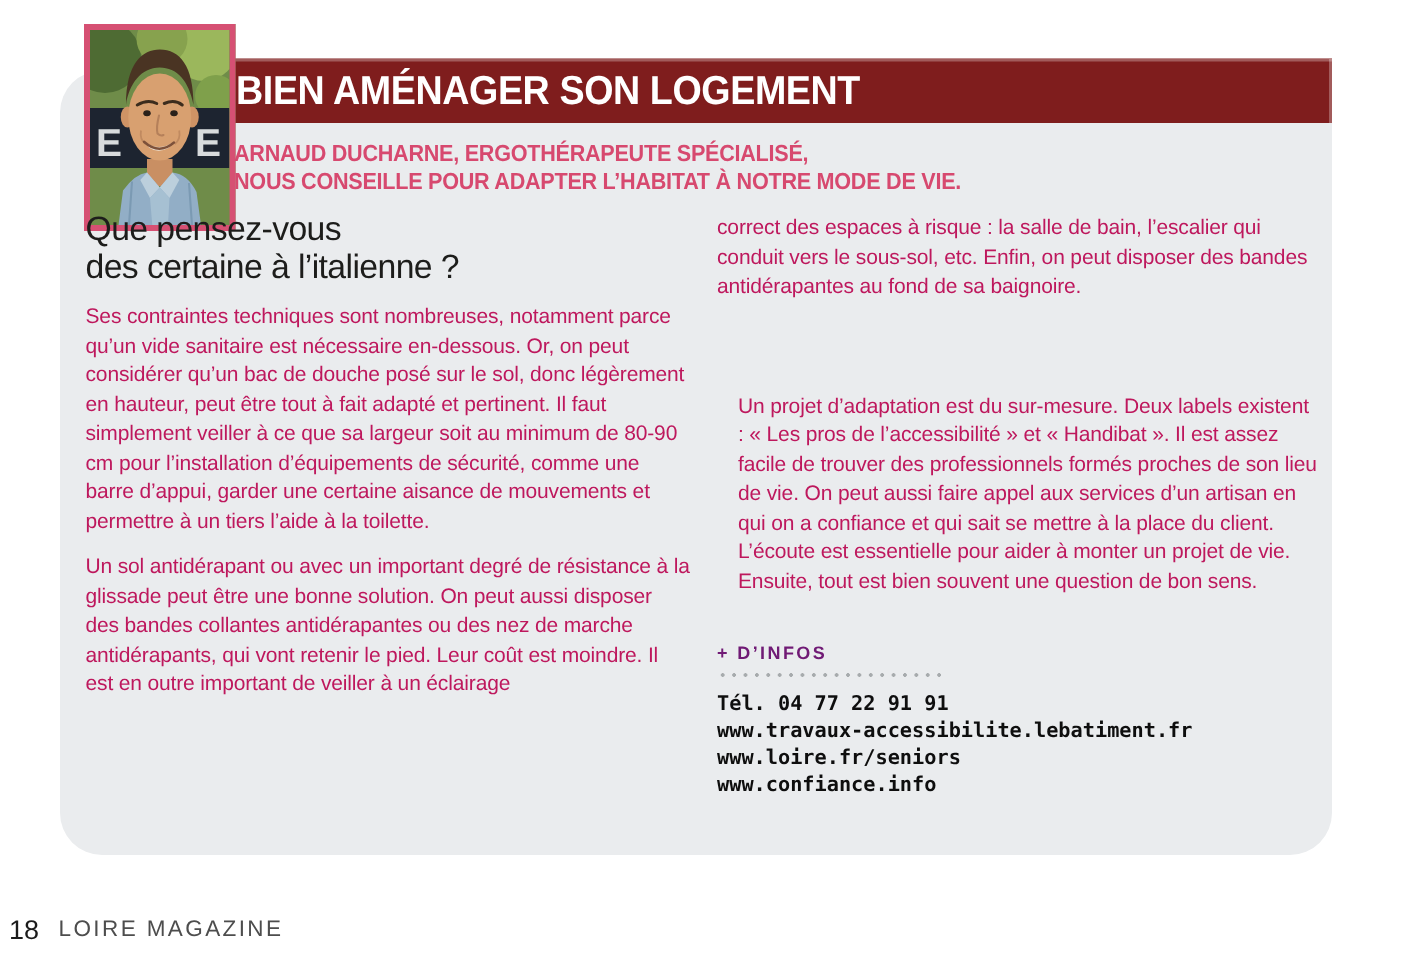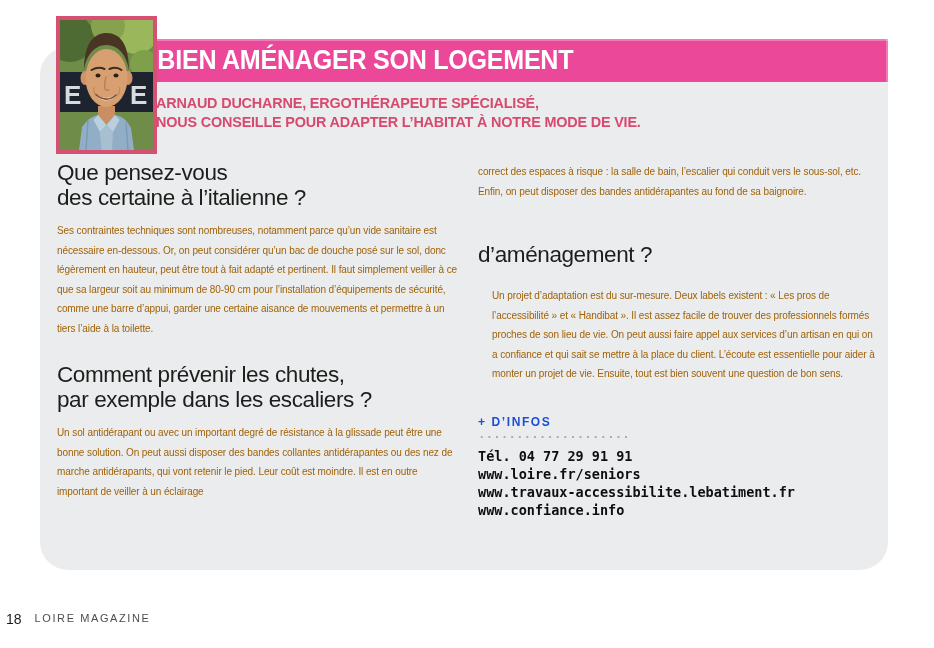--- a/index.html
+++ b/index.html
@@ -7,71 +7,71 @@
     width:934px;height:648px;position:relative;overflow:hidden;
     background:#ffffff;
     font-family:"Liberation Sans", sans-serif;
   }
   .card{
     position:absolute;left:40px;top:47px;width:848px;height:523px;
     background:#eaecee;border-radius:28px;
   }
   .banner{
     position:absolute;left:149px;top:39px;width:739px;height:43px;
-    background:#ec4899;
+    background:#7f1d1d;
     box-shadow:inset 0 2px 0 rgba(255,255,255,.28), inset -2px 0 0 rgba(255,255,255,.28);
   }
   .banner h1{
     margin:0;padding:0 0 0 9px;color:#ffffff;
     font-size:27px;font-weight:bold;line-height:43px;letter-spacing:-.3px;
     transform:scaleX(.93);transform-origin:left center;white-space:nowrap;
   }
   .photo{
     position:absolute;left:56px;top:16px;width:93px;height:130px;
     border:4px solid #d65073;background:#6f8c49;overflow:hidden;box-sizing:content-box;
   }
   .photo svg{display:block;}
   .subtitle{
     position:absolute;left:156px;top:93px;
     color:#d7496f;font-weight:bold;font-size:15.5px;line-height:19px;
     transform:scaleX(.93);transform-origin:left top;white-space:nowrap;letter-spacing:-.2px;
   }
-  .col{position:absolute;top:160px;}
+  .col{position:absolute;top:140px;}
   .col-left{left:57px;width:403px;}
   .col-right{left:478px;width:402px;}
   h2.question{
     margin:0;color:#1d1d1b;font-weight:400;
     font-size:22.5px;line-height:25px;letter-spacing:-.4px;
   }
   h2.q2{margin-top:24px;}
   h2.q3{margin-top:16px;}
   p.body{
-    margin:11px 0 0 0;color:#a16207;
-    font-size:10px;line-height:19.5px;letter-spacing:-.1px;
+    margin:11px 0 0 0;color:#be185d;
+    font-size:14px;line-height:19.5px;letter-spacing:-.1px;
   }
   p.first{margin-top:2px;}
   p.q3body{margin-top:19px;margin-left:14px;}
   .infos{margin-top:31px;}
   .infos-label{
-    color:#1d4ed8;font-weight:bold;font-size:12px;letter-spacing:1.6px;
+    color:#701a75;font-weight:bold;font-size:12px;letter-spacing:1.6px;
   }
   .dots{
     margin-top:6px;width:152px;height:4px;
     background-image:radial-gradient(circle, #a7abad 1.2px, transparent 1.4px);
     background-size:7.6px 4px;background-repeat:repeat-x;
   }
   .contact{
     font-family:"DejaVu Sans Mono", monospace;font-weight:bold;
     color:#0e0e0e;font-size:13.5px;line-height:18px;
   }
   .contact-first{margin-top:8px;}
   .footer{position:absolute;left:6px;top:610px;}
-  .pagenum{color:#1b1b1b;font-size:14px;}
+  .pagenum{color:#1b1b1b;font-size:18px;}
   .magname{
-    color:#4d4d4d;font-size:11px;letter-spacing:1.6px;margin-left:13px;
+    color:#4d4d4d;font-size:15px;letter-spacing:1.6px;margin-left:13px;
     vertical-align:2px;
   }
 </style>
 </head>
 <body>
 
 <div class="page">
 
   <div class="card"></div>
 
@@ -116,42 +116,37 @@
     <div>NOUS CONSEILLE POUR ADAPTER L’HABITAT À NOTRE MODE DE VIE.</div>
   </div>
 
   <div class="col col-left">
     <h2 class="question">
       <span>Que pensez-vous</span><br>
       <span>des certaine à l’italienne ?</span>
     </h2>
     <p class="body">Ses contraintes techniques sont nombreuses, notamment parce qu’un vide sanitaire est nécessaire en-dessous. Or, on peut considérer qu’un bac de douche posé sur le sol, donc légèrement en hauteur, peut être tout à fait adapté et pertinent. Il faut simplement veiller à ce que sa largeur soit au minimum de 80-90 cm pour l’installation d’équipements de sécurité, comme une barre d’appui, garder une certaine aisance de mouvements et permettre à un tiers l’aide à la toilette.</p>
 
-    <h2 class="question q2">
-      <span>Comment prévenir les chutes,</span><br>
-      <span>par exemple dans les escaliers ?</span>
-    </h2>
     <p class="body">Un sol antidérapant ou avec un important degré de résistance à la glissade peut être une bonne solution. On peut aussi disposer des bandes collantes antidérapantes ou des nez de marche antidérapants, qui vont retenir le pied. Leur coût est moindre. Il est en outre important de veiller à un éclairage</p>
   </div>
 
   <div class="col col-right">
     <p class="body first">correct des espaces à risque : la salle de bain, l’escalier qui conduit vers le sous-sol, etc. Enfin, on peut disposer des bandes antidérapantes au fond de sa baignoire.</p>
 
     <h2 class="question q3">
       <br>
-      <span>d’aménagement ?</span>
     </h2>
     <p class="body q3body">Un projet d’adaptation est du sur-mesure. Deux labels existent : « Les pros de l’accessibilité » et « Handibat ». Il est assez facile de trouver des professionnels formés proches de son lieu de vie. On peut aussi faire appel aux services d’un artisan en qui on a confiance et qui sait se mettre à la place du client. L’écoute est essentielle pour aider à monter un projet de vie. Ensuite, tout est bien souvent une question de bon sens.</p>
 
     <div class="infos">
       <div class="infos-label">+ D’INFOS</div>
       <div class="dots"></div>
-      <div class="contact contact-first">Tél. 04 77 29 91 91</div>
+      <div class="contact contact-first">Tél. 04 77 22 91 91</div>
+      <div class="contact">www.travaux-accessibilite.lebatiment.fr</div>
       <div class="contact">www.loire.fr/seniors</div>
-      <div class="contact">www.travaux-accessibilite.lebatiment.fr</div>
       <div class="contact">www.confiance.info</div>
     </div>
   </div>
 
   <div class="footer">
     <span class="pagenum">18</span><span class="magname">LOIRE MAGAZINE</span>
   </div>
 
 </div>
 

